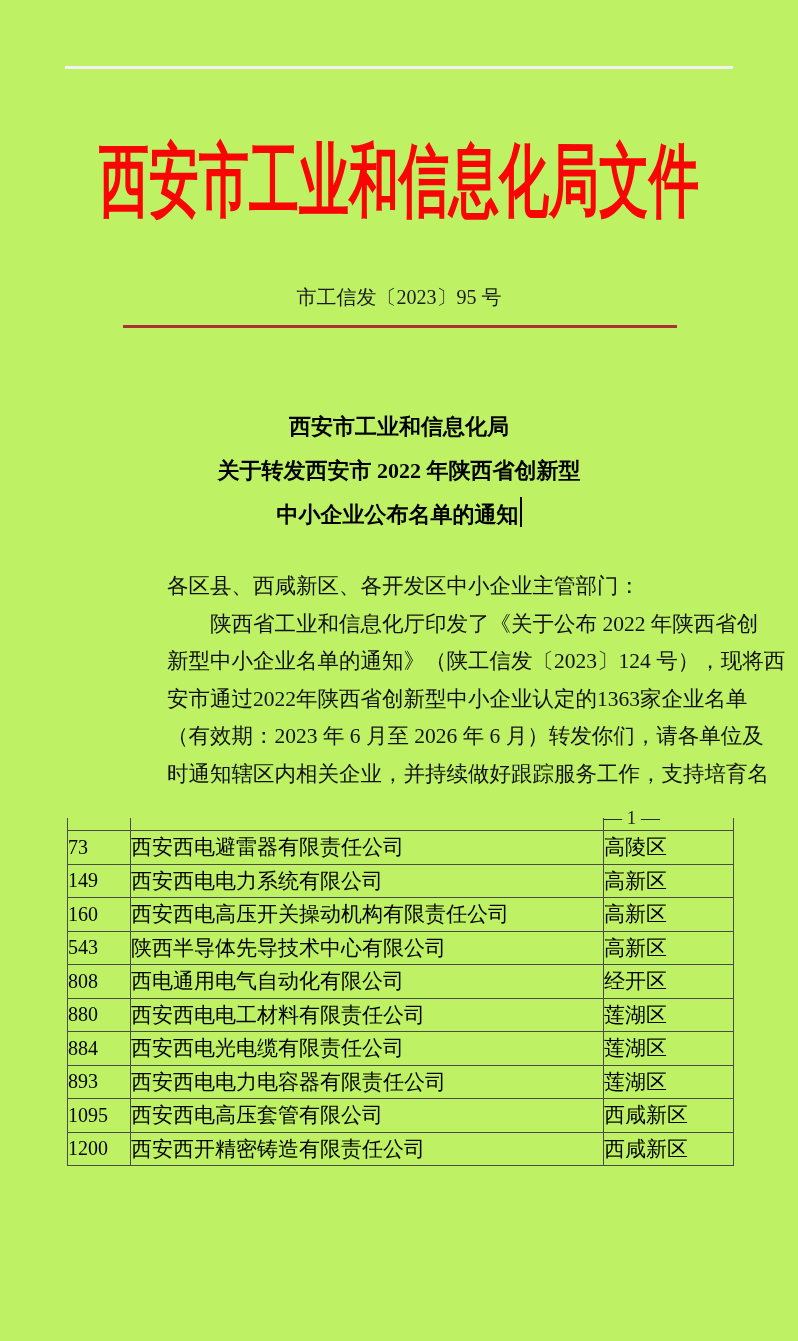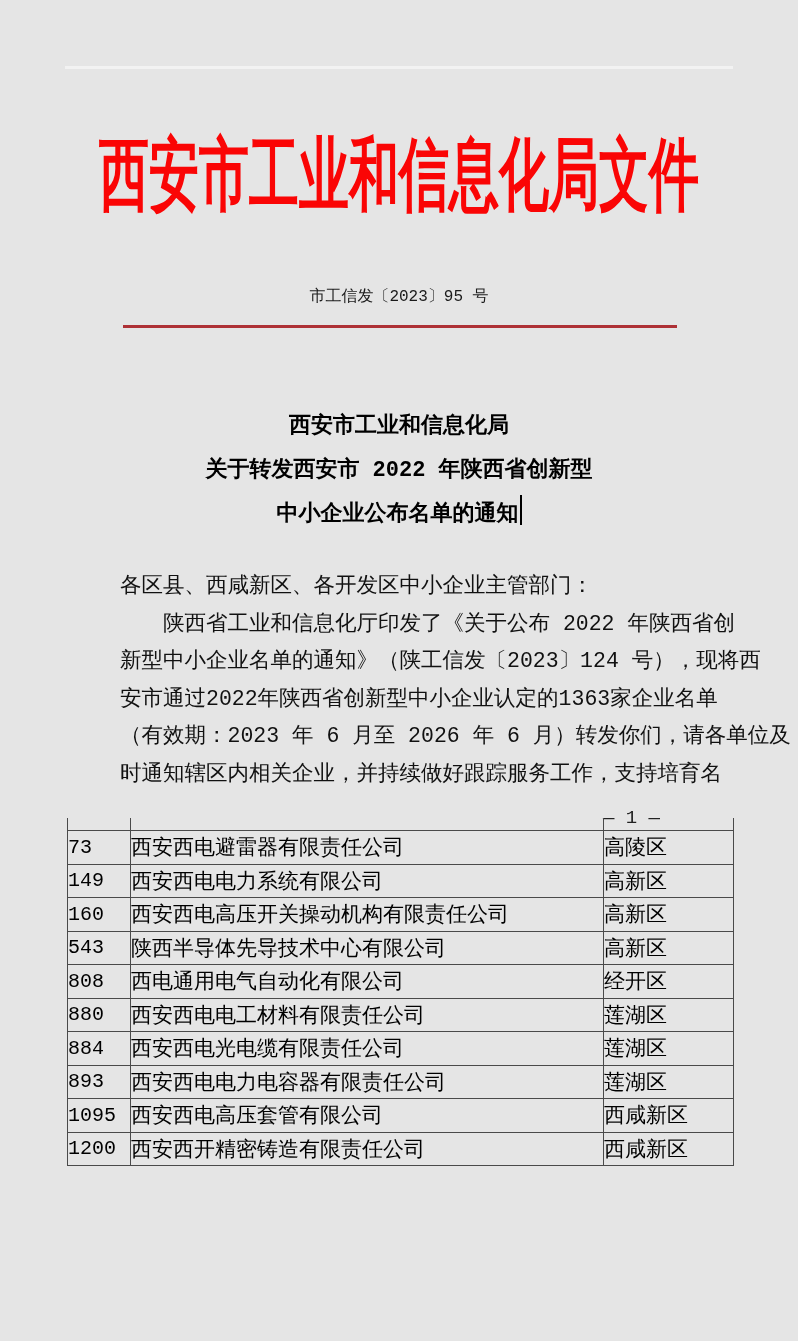--- a/index.html
+++ b/index.html
@@ -4,23 +4,23 @@
 <style>
   html, body {
     margin: 0;
     padding: 0;
     background: #ffffff;
   }
   #document-page {
     position: relative;
     width: 798px;
     height: 1341px;
-    background: #e5e5e5;
+    background: #bef264;
     overflow: hidden;
-    font-family: Liberation Mono, monospace;
+    font-family: Liberation Serif, serif;
     color: #1a1a1a;
   }
   .top-divider {
     position: absolute;
     left: 65px;
     top: 66px;
     width: 668px;
     height: 3px;
     background: #f2f2f2;
   }
@@ -39,21 +39,21 @@
     transform-origin: center center;
     letter-spacing: 0px;
     white-space: nowrap;
   }
   .doc-number {
     position: absolute;
     top: 283px;
     left: 0;
     width: 100%;
     text-align: center;
-    font-size: 16px;
+    font-size: 20px;
     line-height: 28px;
     color: #1a1a1a;
   }
   .red-rule {
     position: absolute;
     top: 325px;
     left: 123px;
     width: 554px;
     height: 3px;
     background: #ae3136;
@@ -80,21 +80,21 @@
   .body-block {
     position: absolute;
     top: 568px;
     left: 120px;
     width: 566px;
     font-size: 21.5px;
     line-height: 37.5px;
     color: #111111;
     white-space: nowrap;
   }
-  .body-line { height: 37.5px; }
+  .body-line { height: 37.5px; margin-left: 47px; }
   .indent-2em { text-indent: 2em; }
   .page-number {
     position: absolute;
     top: 805px;
     left: 0;
     width: 798px;
     box-sizing: border-box;
     text-align: right;
     padding-right: 138px;
     font-size: 19px;

